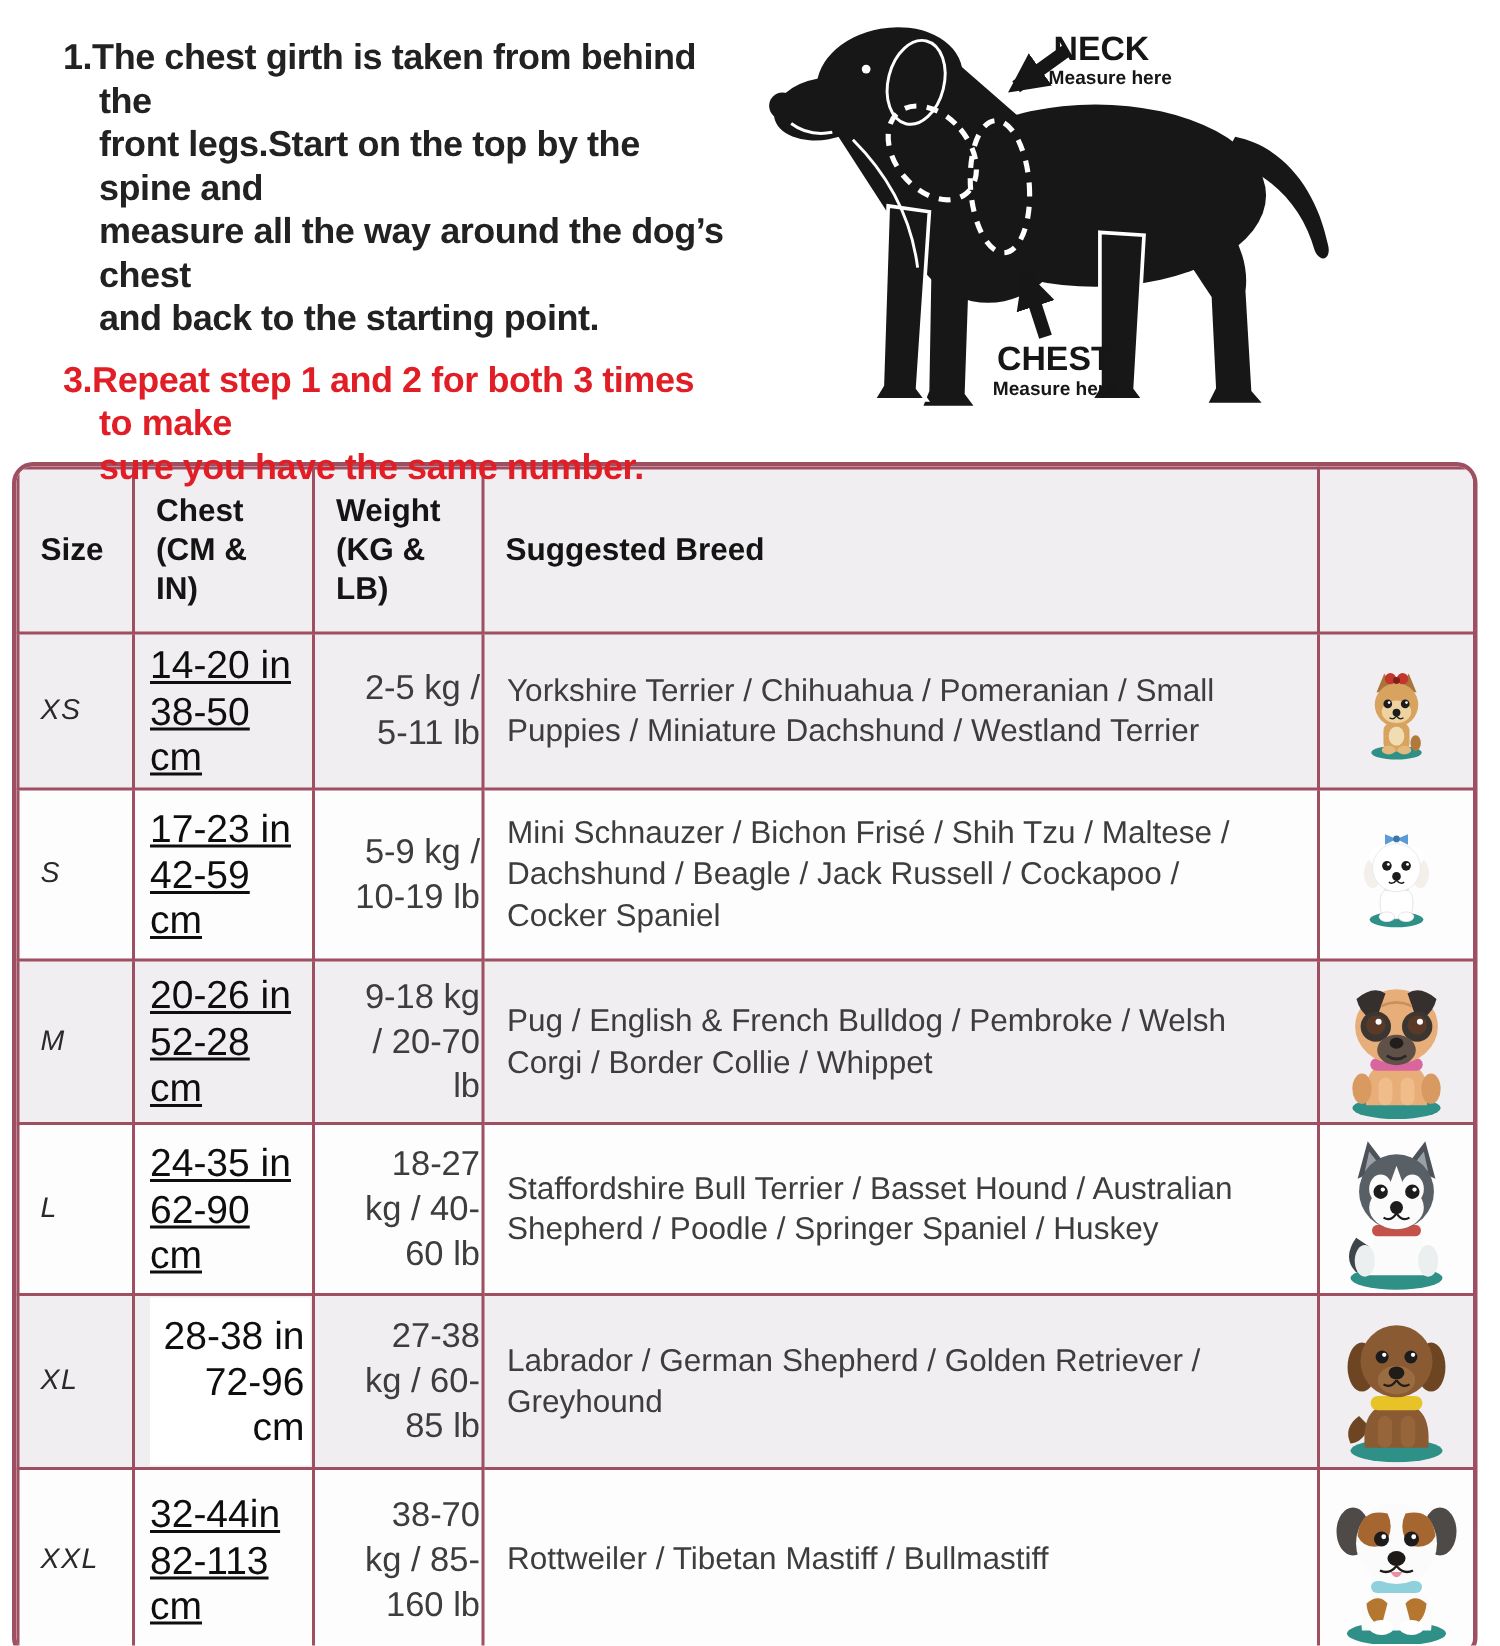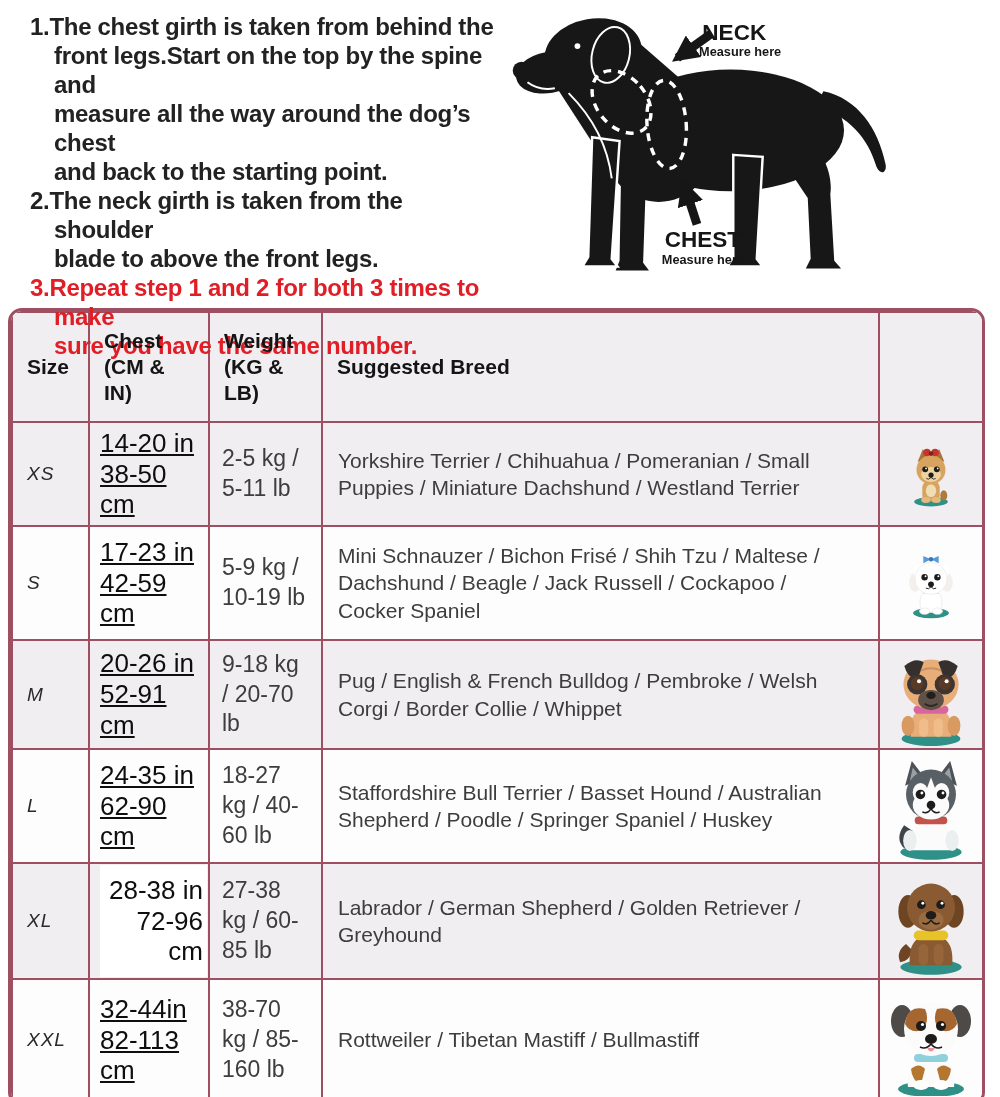--- a/index.html
+++ b/index.html
@@ -3,21 +3,21 @@
 <meta charset="utf-8">
 <style>
   html,body{margin:0;padding:0;background:#ffffff;}
   body{width:1000px;height:1097px;font-family:"Liberation Sans",sans-serif;color:#1a1a1a;overflow:hidden;}
 
   
   .top{display:flex;width:1000px;height:302px;}
   .instructions{width:500px;box-sizing:border-box;padding:12px 0 0 30px;}
   .heading{font-size:25px;font-weight:bold;line-height:1.2;margin:0 0 3px 0;text-align:center;
            white-space:pre-line;color:#222;}
-  .step{font-size:24px;font-weight:bold;line-height:1.21;margin:0;white-space:pre-line;
+  .step{font-size:24px;font-weight:bold;line-height:1.21;margin:12px;white-space:pre-line;
         padding-left:24px;text-indent:-24px;letter-spacing:-0.3px;color:#222;}
   .step.red{color:#e11d25;}
   .diagram{width:500px;height:302px;position:relative;}
   .diagram svg{display:block;}
   .diagram text{font-family:"Liberation Sans",sans-serif;fill:#161616;font-weight:bold;}
 
   
   .chart-wrap{margin:6px 15px 0 8px;border:3px solid #9e4f61;border-bottom-width:4px;
               border-radius:14px;overflow:hidden;background:#fdfdfe;}
   table{border-collapse:collapse;table-layout:fixed;width:100%;}
@@ -29,37 +29,35 @@
   tbody tr:nth-child(1){height:104px;}
   tbody tr:nth-child(2){height:114px;}
   tbody tr:nth-child(3){height:106px;}
   tbody tr:nth-child(4){height:112px;}
   tbody tr:nth-child(5){height:110px;}
   tbody tr:nth-child(6){height:122px;}
   th{font-size:21px;font-weight:bold;color:#141414;text-align:left;padding-left:14px;
      white-space:pre-line;line-height:1.25;}
   td.c-size{font-size:19px;font-style:italic;color:#2a2a2a;padding-left:14px;letter-spacing:1px;margin-top:10px;}
   td.c-chest{font-size:26px;color:#0e0e0e;padding-left:10px;white-space:pre-line;line-height:1.18;text-decoration:underline;}
-  td.c-weight{font-size:23px;color:#3d3d3d;padding-left:12px;white-space:pre-line;line-height:1.3;}
+  td.c-weight{font-size:23px;color:#3d3d3d;padding-left:12px;white-space:pre-line;line-height:1.3;text-align:right;}
   td.c-breed{font-size:21px;color:#3d3d3d;padding-left:15px;padding-right:25px;line-height:1.3;}
   td.c-img{text-align:center;padding:2px 0;}
   td.c-img svg{display:inline-block;vertical-align:middle;}
   .patch{background:#ffffff;display:inline-block;padding:10px 4px;text-align:right;}
 </style>
 </head>
 <body>
 
 <div class="top">
   <div class="instructions">
     <p class="step">1.The chest girth is taken from behind the
 front legs.Start on the top by the spine and
 measure all the way around the dog’s chest
 and back to the starting point.</p>
-    <p class="step">2.The neck girth is taken from the shoulder
-blade to above the front legs.</p>
     <p class="step red">3.Repeat step 1 and 2 for both 3 times to make
 sure you have the same number.</p>
   </div>
 
   <div class="diagram">
     <svg width="500" height="296" viewBox="0 0 510 302" preserveAspectRatio="xMinYMin meet">
       <defs>
         <marker id="ah" markerWidth="3" markerHeight="3" refX="7.5" refY="5" viewBox="0 0 10 10" orient="auto">
           <path d="M0 0 L10 5 L0 10 Z" fill="#161616"></path>
         </marker>
@@ -184,21 +182,21 @@
               <circle cx="61.5" cy="45.5" r="1.5" fill="#ffffff"></circle>
             <circle cx="50" cy="58" r="4.5" fill="#1c1c1c"></circle>
             <path d="M50 62 q-4 5 -8 2 M50 62 q4 5 8 2" stroke="#1c1c1c" stroke-width="1.5" fill="none"></path>
           </svg>
         </td>
       </tr>
 
       <tr>
         <td class="c-size">M</td>
         <td class="c-chest">20-26 in
-52-91 cm</td>
+52-28 cm</td>
         <td class="c-weight">9-18 kg
 / 20-70
 lb</td>
         <td class="c-breed">Pug / English &amp; French Bulldog / Pembroke / Welsh Corgi / Border Collie / Whippet</td>
         <td class="c-img">
           <svg width="92" height="103" viewBox="0 0 100 112">
             <ellipse cx="50" cy="104" rx="32" ry="8" fill="#2f9087"></ellipse>
             <path d="M28 102 C25 80 34 70 50 70 C66 70 75 80 72 102 Z" fill="#e8ae79"></path>
             <ellipse cx="25" cy="90" rx="7" ry="11" fill="#d89a60"></ellipse>
             <ellipse cx="75" cy="90" rx="7" ry="11" fill="#d89a60"></ellipse>

